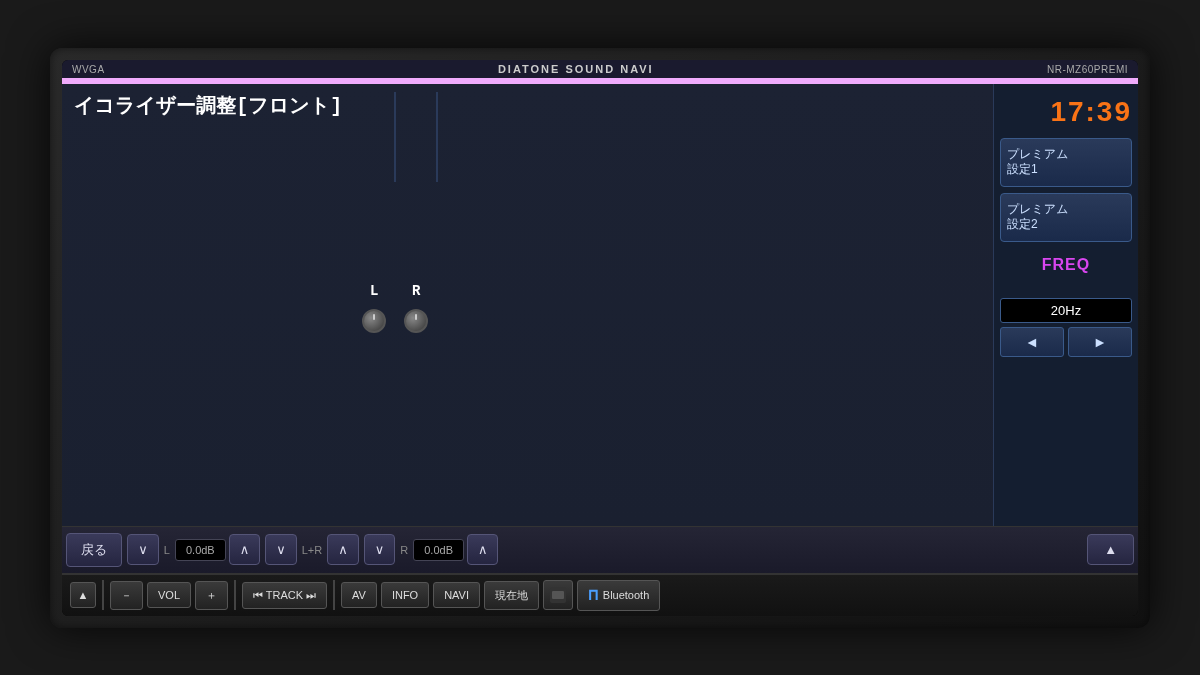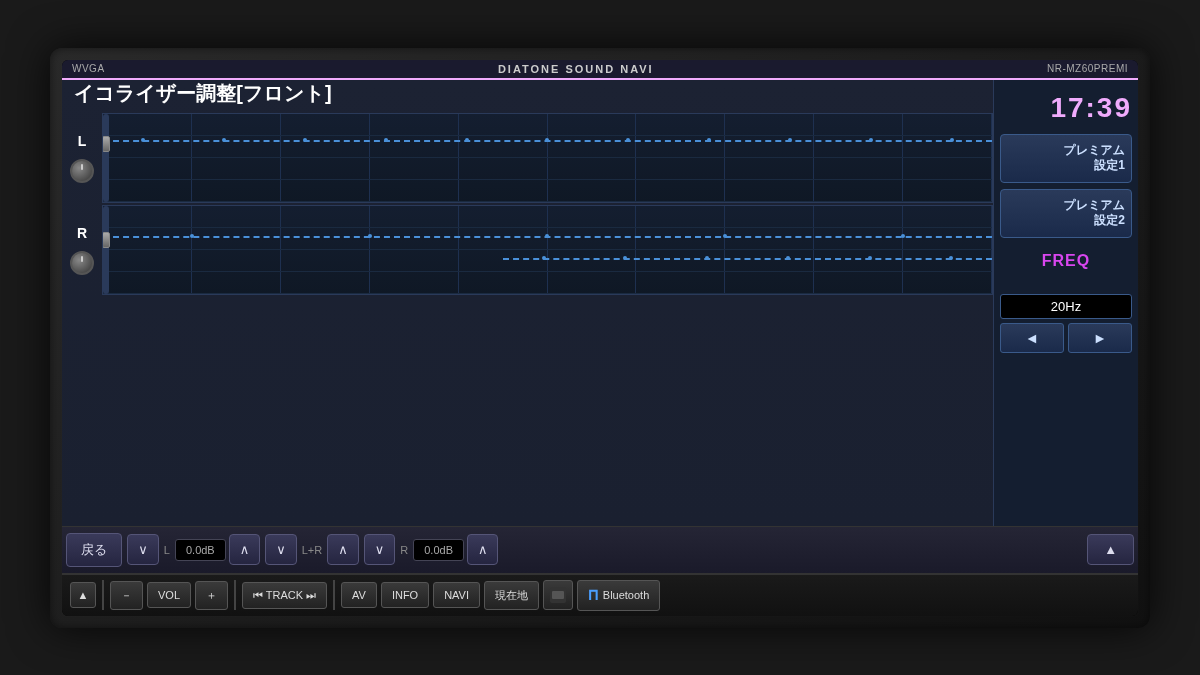--- a/index.html
+++ b/index.html
@@ -32,22 +32,22 @@
       display: flex;
       flex-direction: column;
     }
 
     
     .status-bar {
       background: #1a1a2e;
       padding: 3px 10px;
       display: flex;
       justify-content: space-between;
-      align-items: center;
-      border-bottom: 2px solid #f0abfc;
+      align-items: flex-end;
+      border-bottom: 6px solid #f0abfc;
       flex-shrink: 0;
     }
 
     .status-bar-left, .status-bar-center, .status-bar-right {
       font-size: 10px;
       color: #aaa;
       letter-spacing: 0.5px;
     }
 
     .status-bar-center {
@@ -63,23 +63,24 @@
       background: linear-gradient(180deg, #1c2233 0%, #1a2030 100%);
       display: flex;
       flex-direction: row;
       overflow: hidden;
     }
 
     
     .eq-area {
       flex: 1;
       display: flex;
-      flex-direction: column;
-      padding: 0 0 0 0;
+      flex-direction: row;
+      padding: 8px 0 0 0;
       position: relative;
+      font-family: Liberation Mono, monospace;
     }
 
     .eq-title {
       color: #fff;
       font-size: 20px;
       font-weight: bold;
       padding: 0 12px 6px 12px;
     }
 
     .channel-label {
@@ -133,26 +134,25 @@
       flex-direction: column;
       padding: 8px 6px;
       gap: 6px;
     }
 
     .preset-btn {
       background: linear-gradient(180deg, #2a3a5a, #1a2a4a);
       border: 1px solid #3a5a8a;
       border-radius: 4px;
       padding: 8px 6px;
-      text-align: right;
+      text-align: left;
       color: #cce0ff;
       font-size: 12px;
       line-height: 1.3;
       cursor: pointer;
-      font-weight: bold;
     }
 
     .freq-display {
       margin-top: 8px;
       text-align: center;
     }
 
     .freq-display-label {
       color: #d946ef;
       font-size: 16px;
@@ -184,21 +184,21 @@
       border: 1px solid #3a5a8a;
       border-radius: 3px;
       padding: 6px 0;
       text-align: center;
       color: #cce0ff;
       font-size: 14px;
       cursor: pointer;
     }
 
     .time-display {
-      color: #f0abfc;
+      color: #f97316;
       font-size: 28px;
       font-weight: bold;
       text-align: right;
       padding: 4px 0;
       letter-spacing: 2px;
     }
 
     
     .button-bar {
       background: linear-gradient(180deg, #1a1a1a, #111);

